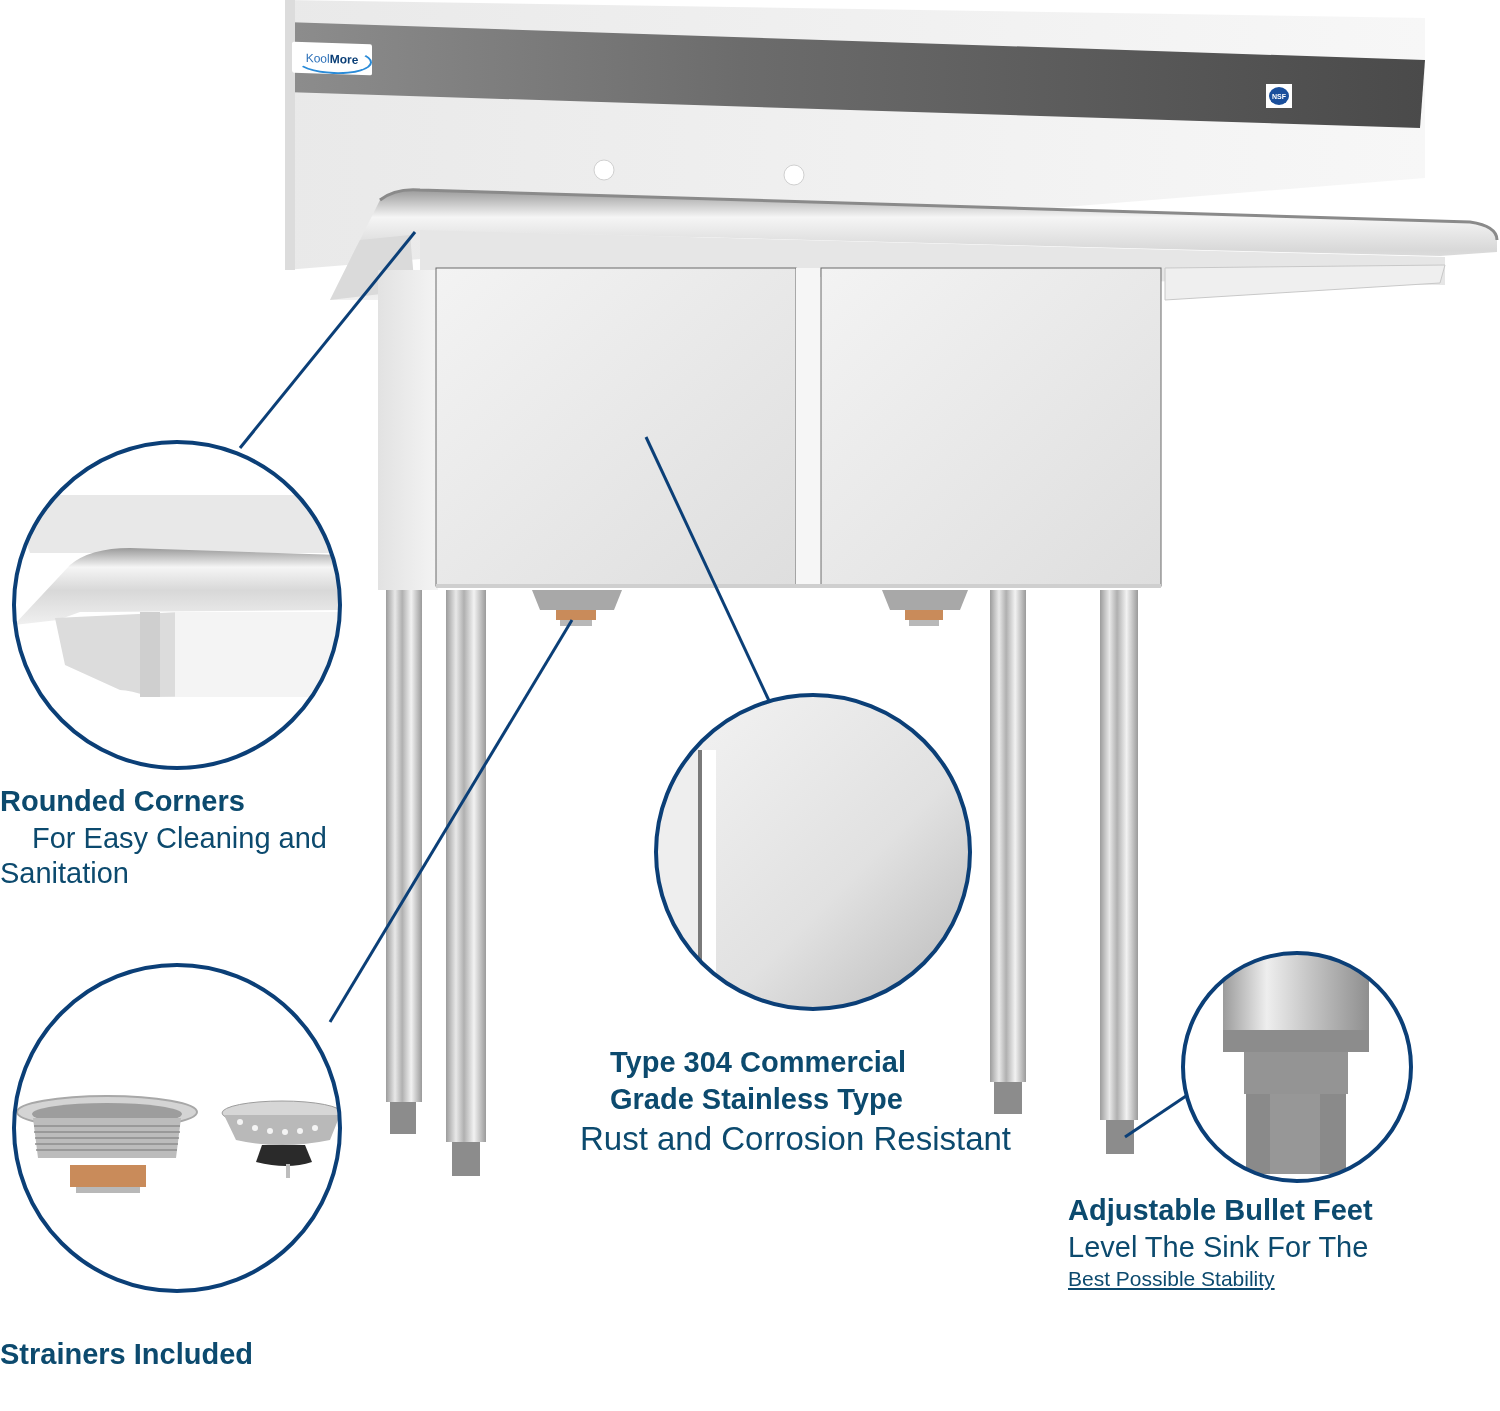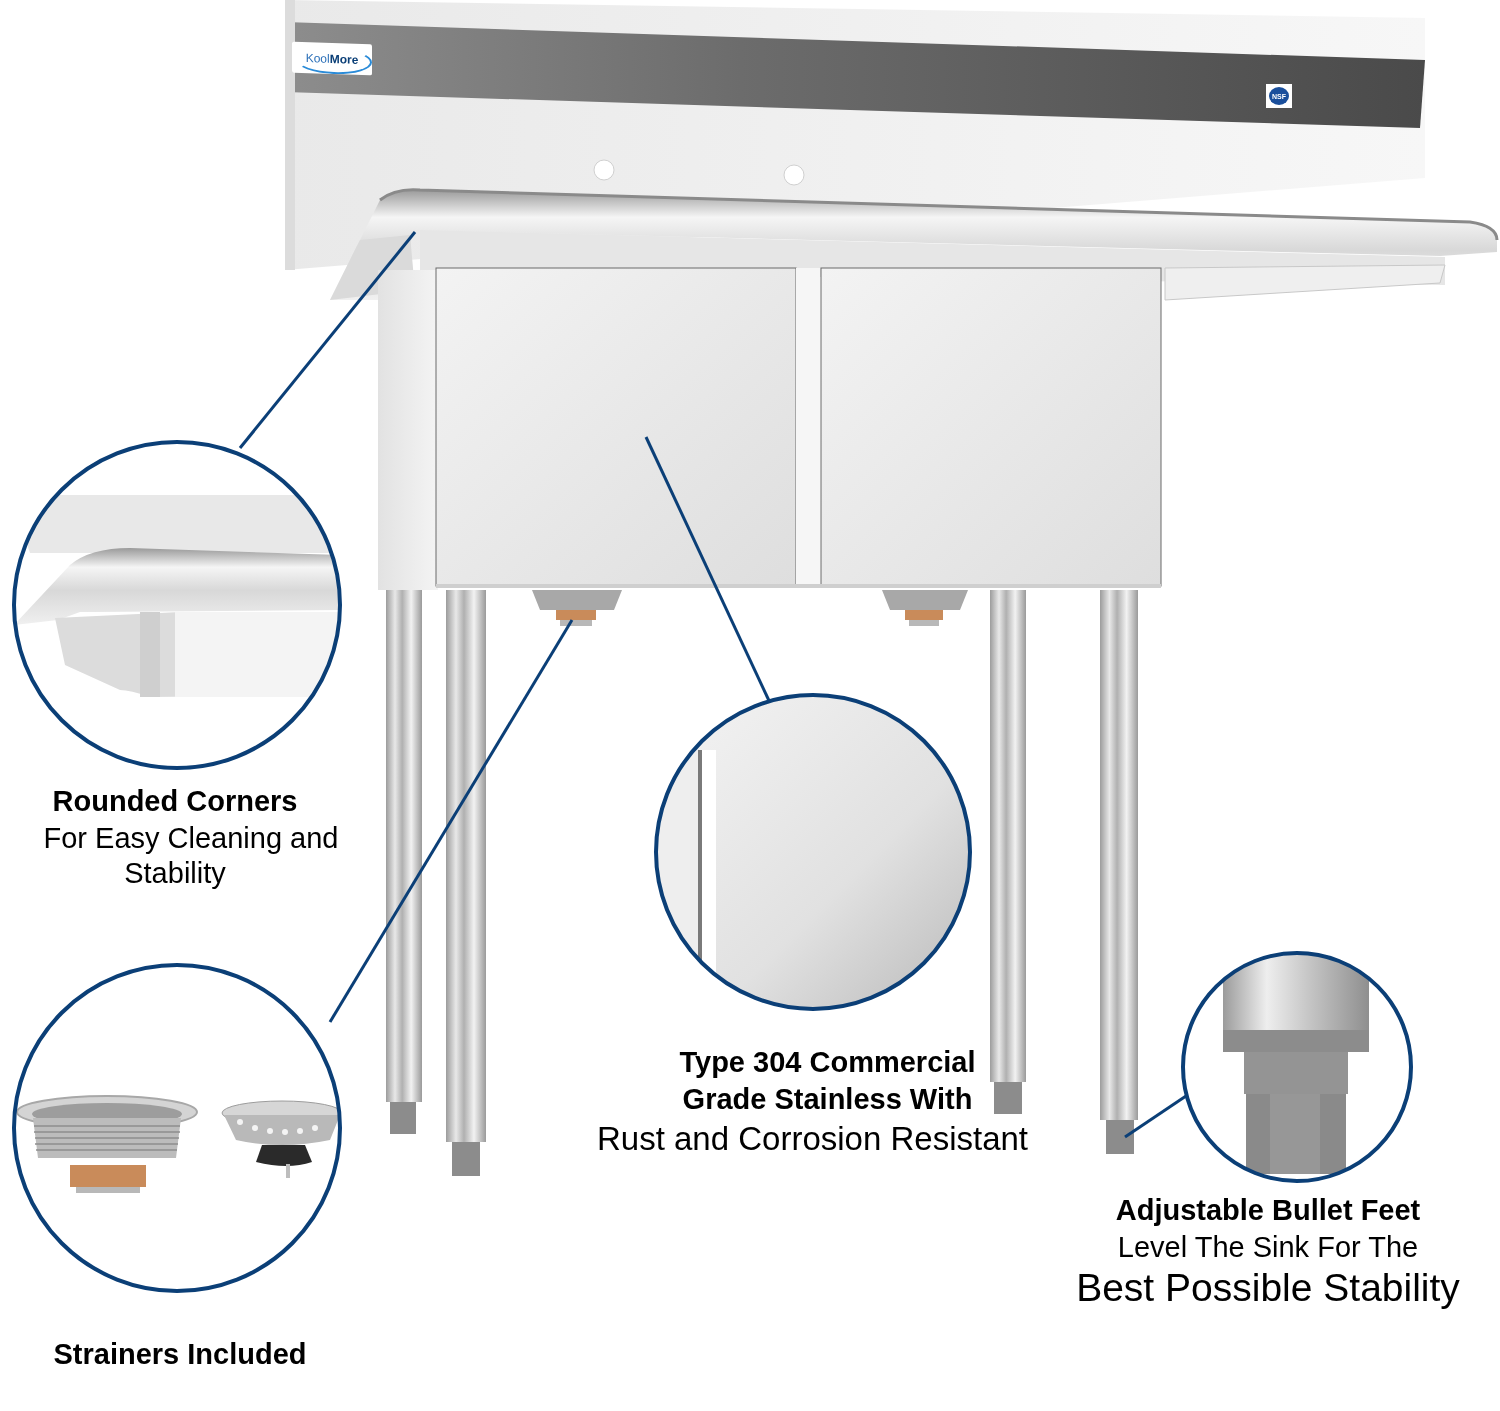--- a/index.html
+++ b/index.html
@@ -1,18 +1,18 @@
 <!DOCTYPE html>
 <html><head>
 <meta charset="utf-8">
 <style>
   html, body { margin: 0; padding: 0; background: #ffffff; }
   body { width: 1500px; height: 1411px; position: relative; overflow: hidden; font-family: "Liberation Sans", sans-serif; }
   svg.scene { position: absolute; left: 0; top: 0; }
-  .caption { position: absolute; text-align: center; color: #000000; line-height: 1.0; }
+  .caption { position: absolute; text-align: left; color: #0c4a6e; line-height: 1.0; }
   .caption .title { font-weight: bold; display: block; }
   .caption .sub { font-weight: normal; display: block; }
   .logo-badge { position: absolute; left: 292px; top: 43px; width: 80px; height: 31px; background: #ffffff; border-radius: 2px;
     transform: skewY(2deg); display: flex; align-items: center; justify-content: center; overflow: hidden; }
   .logo-badge .txt { font-size: 12px; color: #2a6fb8; font-family: "Liberation Sans", sans-serif; }
   .logo-badge .txt b { color: #0b3f77; }
   .logo-badge .swoosh { position: absolute; left: 4px; top: 5px; width: 72px; height: 22px; border: 2px solid #2a8bd8; border-radius: 50%; border-left-color: transparent; border-top-color: transparent; }
   .nsf-badge { position: absolute; left: 1266px; top: 84px; width: 26px; height: 24px; background: #fff; display: flex; align-items: center; justify-content: center; }
   .nsf-badge .dot { width: 20px; height: 18px; border-radius: 50%; background: #1a4f9c; color: #fff; font-size: 7px; font-weight: bold; display: flex; align-items: center; justify-content: center; }
 </style>
@@ -199,30 +199,30 @@
   <div class="swoosh"></div>
   <span class="txt"><span>Kool</span><b>More</b></span>
 </div>
 <div class="nsf-badge">
   <div class="dot">NSF</div>
 </div>
 
 <div class="caption" style="left:0; top:787px; width:350px;">
   <span class="title" style="font-size:29px; margin-bottom:8px;">Rounded Corners</span>
   <span class="sub" style="font-size:29px; margin-bottom:6px;padding-left:32px;">For Easy Cleaning and</span>
-  <span class="sub" style="font-size:29px;">Stability</span>
+  <span class="sub" style="font-size:29px;">Sanitation</span>
 </div>
 
 <div class="caption" style="left:0; top:1340px; width:360px;">
   <span class="title" style="font-size:29px;">Strainers Included</span>
 </div>
 
 <div class="caption" style="left:580px; top:1048px; width:465px;">
   <span class="title" style="font-size:29px; margin-bottom:8px; padding-left:30px;">Type 304 Commercial</span>
-  <span class="title" style="font-size:29px; margin-bottom:8px; padding-left:30px;">Grade Stainless With</span>
+  <span class="title" style="font-size:29px; margin-bottom:8px; padding-left:30px;">Grade Stainless Type</span>
   <span class="sub" style="font-size:33px;">Rust and Corrosion Resistant</span>
 </div>
 
 <div class="caption" style="left:1068px; top:1196px; width:400px;">
   <span class="title" style="font-size:29px; margin-bottom:8px;">Adjustable Bullet Feet</span>
   <span class="sub" style="font-size:29px; margin-bottom:6px;">Level The Sink For The</span>
-  <span class="sub" style="font-size:39px;">Best Possible Stability</span>
+  <span class="sub" style="font-size:21px;text-decoration:underline;">Best Possible Stability</span>
 </div>
 
 </body></html>

